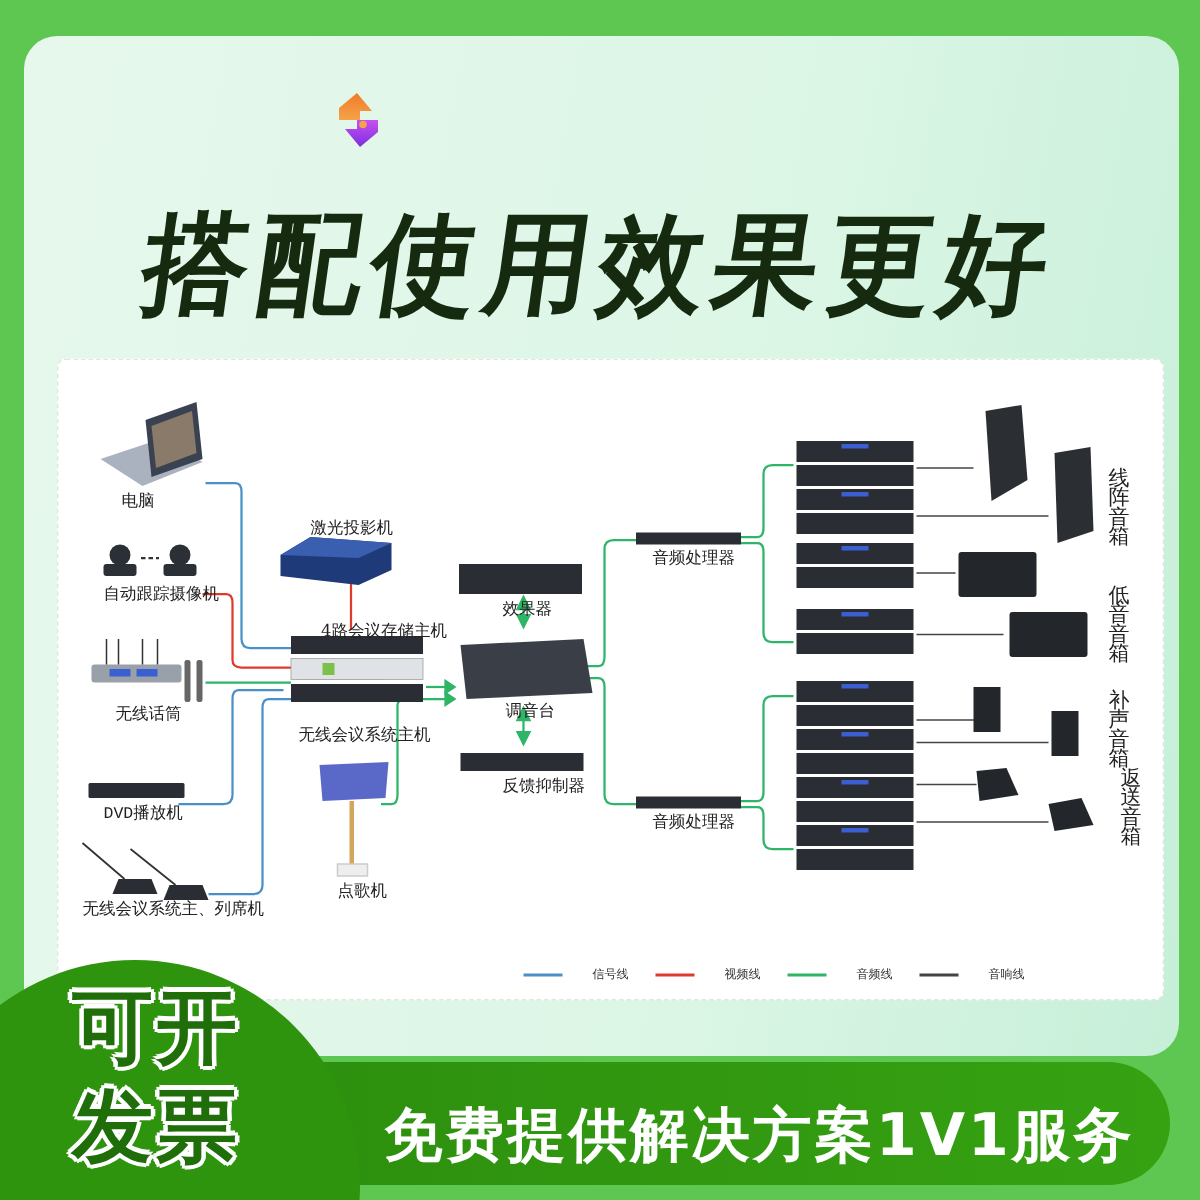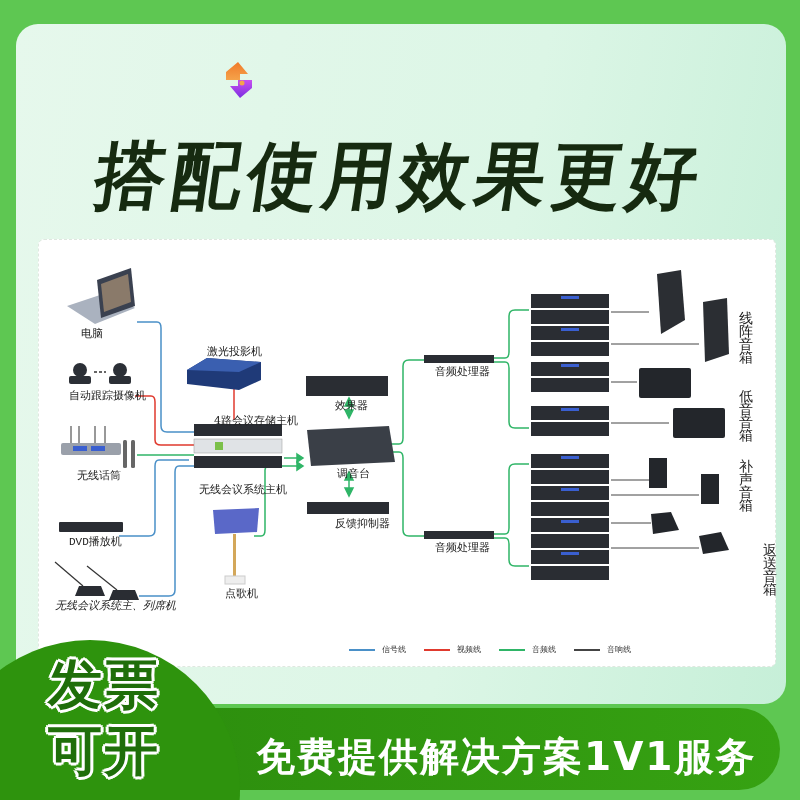--- a/index.html
+++ b/index.html
@@ -10,21 +10,21 @@
   .brand { position:absolute; left:222px; top:60px; height:40px; display:flex; align-items:center; gap:14px; }
   .brand-text { font-size:24px; font-weight:bold; color:#1d2a1a; letter-spacing:1px; }
   .headline { position:absolute; left:0; width:800px; top:136px; text-align:center; font-size:70px; font-weight:900;
     color:#162a10; letter-spacing:6px; transform:skewX(-8deg) scaleY(1.05); line-height:80px; }
   .diagram { position:absolute; left:38px; top:239px; width:738px; height:428px; background:#fff; border-radius:6px;
     border:1px dashed #dfe8e0; }
   .diagram svg { position:absolute; left:0; top:0; }
   .lbl { position:absolute; font-family:"DejaVu Serif", serif; font-size:11px; color:#222; white-space:nowrap; }
   .vlbl { position:absolute; font-family:Liberation Sans, sans-serif; font-size:14px; color:#222; width:10px; line-height:13px; text-align:right; }
   .legend { position:absolute; left:310px; top:404px; display:flex; gap:18px; align-items:center; }
-  .legend-item { display:flex; align-items:center; gap:7px; font-family:"DejaVu Serif", serif; font-size:8px; color:#333; }
+  .legend-item { display:flex; align-items:center; gap:20px; font-family:"DejaVu Serif", serif; font-size:8px; color:#333; }
   .legend-line { width:26px; height:2px; }
   .bottom-strip { position:absolute; left:0; top:705px; width:800px; height:95px; background:#5ec752; }
   .bar { position:absolute; left:180px; top:708px; width:600px; height:82px; border-radius:0 41px 41px 0; background:linear-gradient(90deg,#2d8f0e,#36a212); }
   .bar-text { position:absolute; left:256px; top:730px; font-size:39px; font-weight:900; color:#fff; letter-spacing:2px; }
   .circle { position:absolute; left:-60px; top:640px; width:300px; height:300px; border-radius:50%; background:#2e930d; }
   .invoice { position:absolute; left:48px; top:652px; font-size:54px; font-weight:900; line-height:66px; color:#1f6e0a;
     text-shadow: 3px 0 #fff, -3px 0 #fff, 0 3px #fff, 0 -3px #fff, 2px 2px #fff, -2px -2px #fff, 2px -2px #fff, -2px 2px #fff; letter-spacing:2px; }
 </style>
 </head>
 <body>
@@ -193,36 +193,36 @@
     <g fill="#23262b">
       <path d="M612 274 L632 272 L640 290 L614 294 Z"></path>
       <path d="M660 296 L682 292 L690 310 L664 314 Z"></path>
     </g>
   </svg>
 
   <span class="lbl" style="left:42px;top:86px;">电脑</span>
   <span class="lbl" style="left:30px;top:148px;">自动跟踪摄像机</span>
   <span class="lbl" style="left:38px;top:228px;">无线话筒</span>
   <span class="lbl" style="left:30px;top:294px;font-family:Liberation Mono, monospace;">DVD播放机</span>
-  <span class="lbl" style="left:16px;top:358px;font-style:italic;">无线会议系统主、列席机</span>
+  <span class="lbl" style="left:16px;top:358px;">无线会议系统主、列席机</span>
 
   <span class="lbl" style="left:168px;top:104px;">激光投影机</span>
   <span class="lbl" style="left:175px;top:173px;">4路会议存储主机</span>
   <span class="lbl" style="left:160px;top:230px;margin-top:12px;">无线会议系统主机</span>
   <span class="lbl" style="left:186px;top:346px;">点歌机</span>
   <span class="lbl" style="left:296px;top:158px;">效果器</span>
   <span class="lbl" style="left:298px;top:226px;">调音台</span>
   <span class="lbl" style="left:296px;top:276px;">反馈抑制器</span>
   <span class="lbl" style="left:396px;top:124px;">音频处理器</span>
   <span class="lbl" style="left:396px;top:300px;">音频处理器</span>
 
   <span class="vlbl" style="left:700px;top:72px;">线阵音箱</span>
   <span class="vlbl" style="left:700px;top:150px;">低音音箱</span>
   <span class="vlbl" style="left:700px;top:220px;">补声音箱</span>
-  <span class="vlbl" style="left:724px;top:272px;margin-top:32px;">返送音箱</span>
+  <span class="vlbl" style="left:708px;top:272px;">返送音箱</span>
 
   <div class="legend">
     <div class="legend-item">
       <span class="legend-line" style="background:#4a90c8"></span>
       <span>信号线</span>
     </div>
     <div class="legend-item">
       <span class="legend-line" style="background:#e03a2e"></span>
       <span>视频线</span>
     </div>
@@ -235,15 +235,15 @@
       <span>音响线</span>
     </div>
   </div>
 </div>
 
 <div class="bottom-strip"></div>
 <div class="bar"></div>
 <div class="bar-text">免费提供解决方案1V1服务</div>
 <div class="circle"></div>
 <div class="invoice">
+  <div>可开</div>
   <div>发票</div>
-  <div>可开</div>
 </div>
 
 </body></html>

